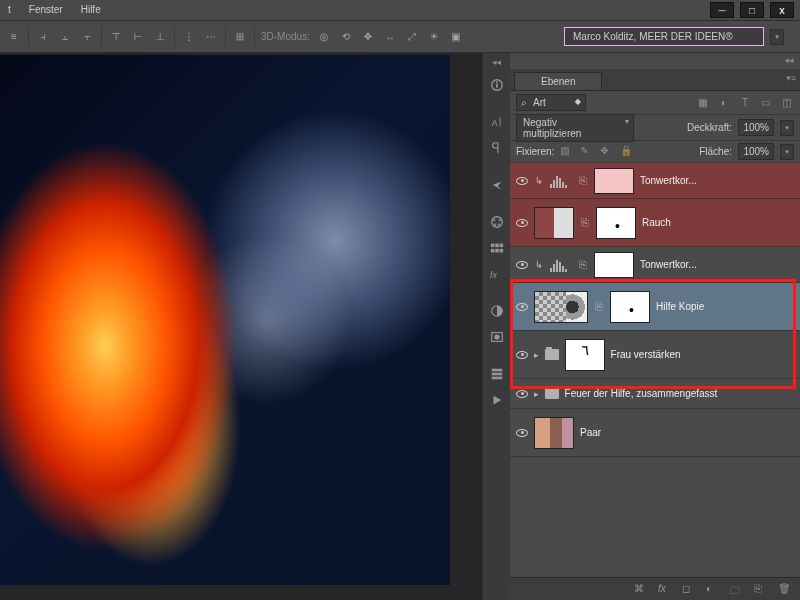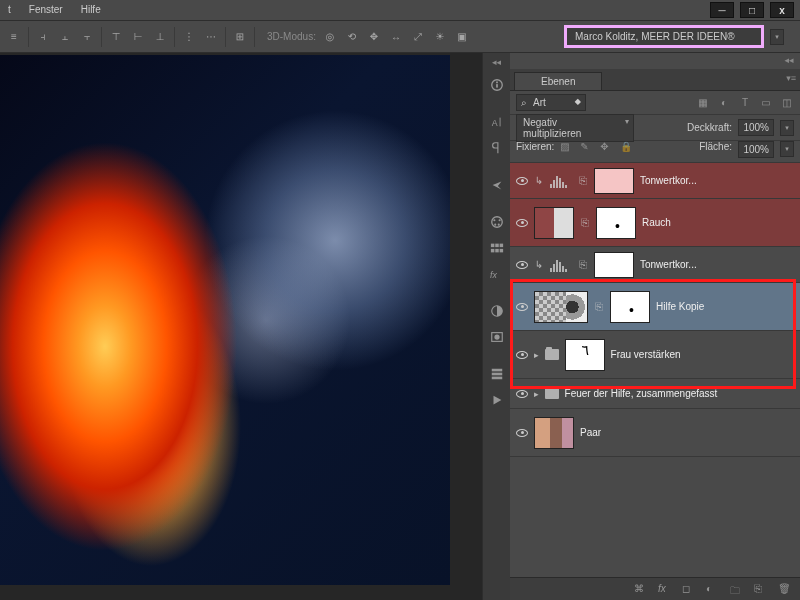--- a/index.html
+++ b/index.html
@@ -5,23 +5,23 @@
 *{margin:0;padding:0;box-sizing:border-box;font-family:Tahoma,Arial,sans-serif;font-size:10px;color:#ccc;user-select:none}
 body{background:#494949;width:800px;height:600px;overflow:hidden;position:relative}
 .menubar{height:18px;background:#494949;display:flex;align-items:center;padding:0 8px;gap:18px}
 .menubar span{color:#ccc}
 .window-controls{position:absolute;top:2px;right:6px;display:flex;gap:6px}
 .window-controls div{width:24px;height:16px;background:#222;border:1px solid #111;display:flex;align-items:center;justify-content:center;font-weight:bold;color:#ddd}
 .sep1{height:1px;background:#2d2d2d;margin-top:2px}
 .toolbar{height:32px;background:#494949;display:flex;align-items:center;padding:0 6px;gap:6px;border-bottom:1px solid #2d2d2d}
 .toolbar .micro{width:16px;height:18px;display:flex;align-items:center;justify-content:center;opacity:.7}
 .toolbar .divider{width:1px;height:20px;background:#3a3a3a}
-.toolbar-label{margin-left:6px;color:#8a8a8a;font-size:10px}
+.toolbar-label{color:#8a8a8a;font-size:10px}
 .toolbar-right{margin-left:auto;display:flex;align-items:center;gap:6px;margin-right:10px}
-.user-field{background:#3c3c3c;border:3px solid #f0abfc;padding:3px 8px;min-width:200px;font-size:10px;color:#ccc}
+.user-field{background:#3c3c3c;border:1px solid #f0abfc;padding:3px 8px;min-width:200px;font-size:10px;color:#ccc}
 .main{display:flex;height:548px}
 .canvas-area{flex:1;background:#262626;position:relative;overflow:hidden;padding-top:2px}
 .canvas{width:460px;height:530px;margin-left:-10px;background:radial-gradient(ellipse 220px 340px at 25% 55%,#ffcc55 0%,#ff9922 12%,#ff5500 28%,#cc2200 42%,transparent 60%),radial-gradient(ellipse 180px 280px at 35% 70%,#ffee99 0%,#ffaa33 18%,transparent 50%),radial-gradient(circle 200px at 75% 35%,rgba(200,220,255,0.6) 0%,rgba(150,180,230,0.35) 35%,transparent 65%),radial-gradient(circle 140px at 60% 50%,rgba(220,230,255,0.4) 0%,transparent 60%),linear-gradient(135deg,#050818 0%,#0a1530 40%,#081228 100%)}
 .vert-tools{width:28px;background:#3a3a3a;border-left:1px solid #2d2d2d;display:flex;flex-direction:column;align-items:center;padding-top:4px;gap:1px}
 .vtool{width:24px;height:25px;display:flex;align-items:center;justify-content:center;opacity:.75;cursor:pointer}
 .vtool.sep{height:10px}
 .vtool svg{width:14px;height:14px;fill:#b5b5b5}
 .collapse-tab{width:10px;height:14px;font-size:9px;text-align:center;color:#888}
 .panel-area{width:290px;background:#494949;display:flex;flex-direction:column}
 .panel-tab-row{height:22px;background:#3d3d3d;display:flex;align-items:flex-end;padding-left:4px;border-bottom:1px solid #2a2a2a;position:relative}
@@ -29,21 +29,21 @@
 .panel-menu{position:absolute;right:4px;top:4px;font-size:9px;color:#888}
 .panel-search{height:24px;display:flex;align-items:center;padding:0 6px;gap:4px;border-bottom:1px solid #383838}
 .search-box{background:#3c3c3c;border:1px solid #2d2d2d;padding:2px 16px 2px 6px;width:70px;font-size:10px;position:relative}
 .filter-icons{display:flex;gap:7px;margin-left:auto}
 .filter-icons div{width:14px;height:14px;opacity:.55;display:flex;align-items:center;justify-content:center}
 .blend-row{height:26px;display:flex;align-items:center;padding:0 6px;gap:6px;border-bottom:1px solid #383838}
 .dropdown{background:#3c3c3c;border:1px solid #2d2d2d;padding:2px 18px 2px 6px;font-size:10px;position:relative;width:118px}
 .dropdown::after{content:"▾";position:absolute;right:4px;top:2px;font-size:8px;color:#999}
 .pct{background:#3c3c3c;border:1px solid #2d2d2d;padding:2px 4px;font-size:10px;width:36px;text-align:right}
 .mini-dd{width:14px;height:16px;background:#3c3c3c;border:1px solid #2d2d2d;display:flex;align-items:center;justify-content:center;font-size:7px;color:#999}
-.lock-row{height:22px;display:flex;align-items:flex-start;padding:0 6px;gap:6px;border-bottom:1px solid #383838}
+.lock-row{height:22px;display:flex;align-items:center;padding:0 6px;gap:6px;border-bottom:1px solid #383838}
 .lock-icons{display:flex;gap:6px}
 .lock-icons div{width:14px;height:14px;opacity:.5}
 .layers-list{flex:1;overflow:hidden}
 .layer{display:flex;align-items:center;height:36px;background:#4a4a4a;border-bottom:1px solid #383838}
 .layer.tall{height:48px}
 .layer.short{height:30px}
 .layer.sel{background:#617589}
 .layer.red{background:#7d3b3b}
 .vis{width:24px;display:flex;align-items:center;justify-content:center}
 .eye{width:12px;height:8px;border:1px solid #ccc;border-radius:50%;position:relative}

